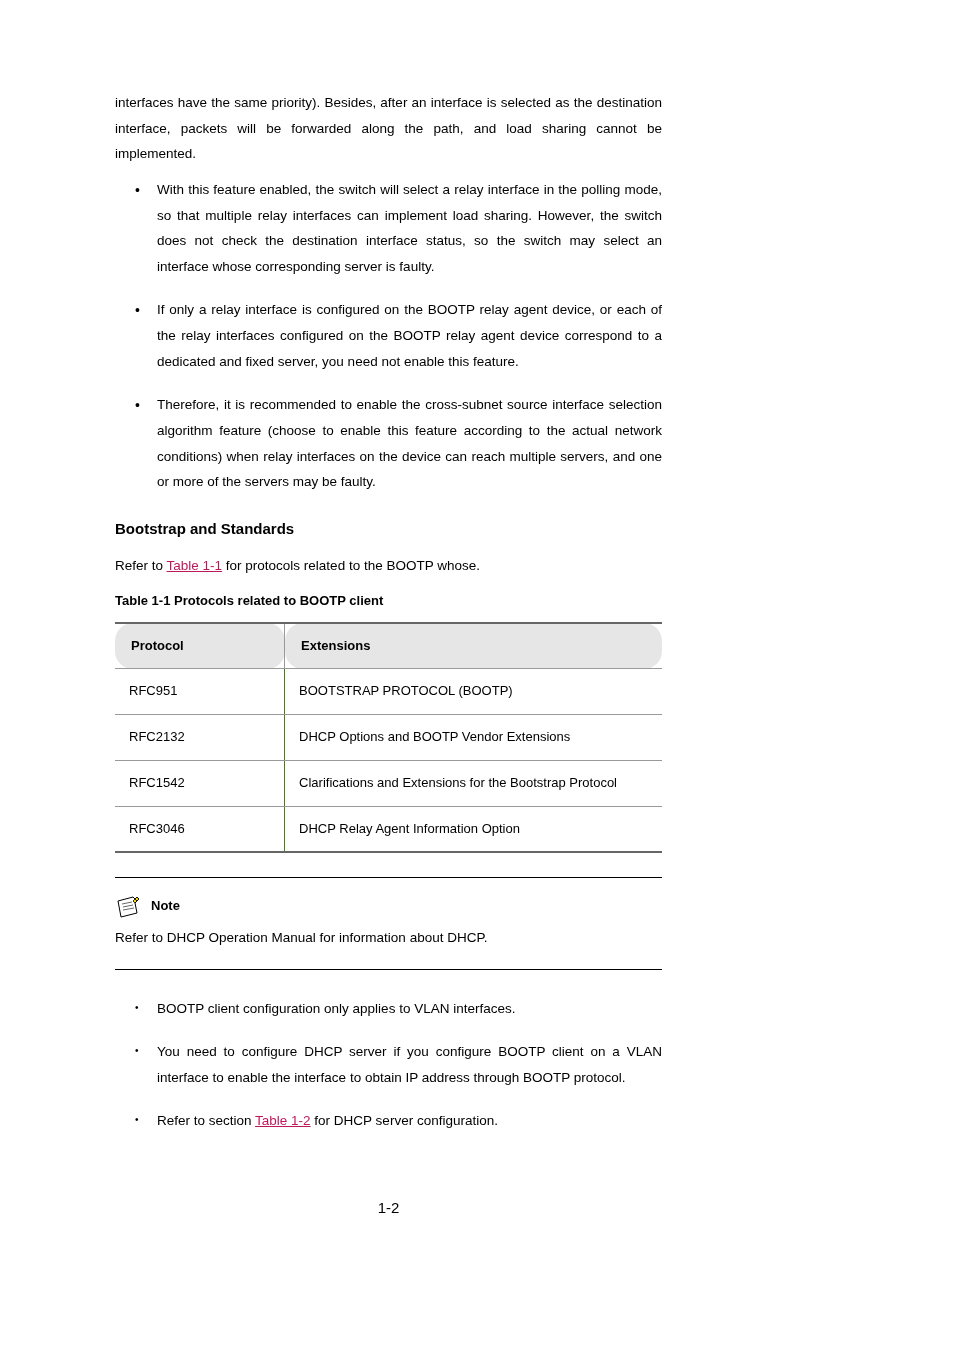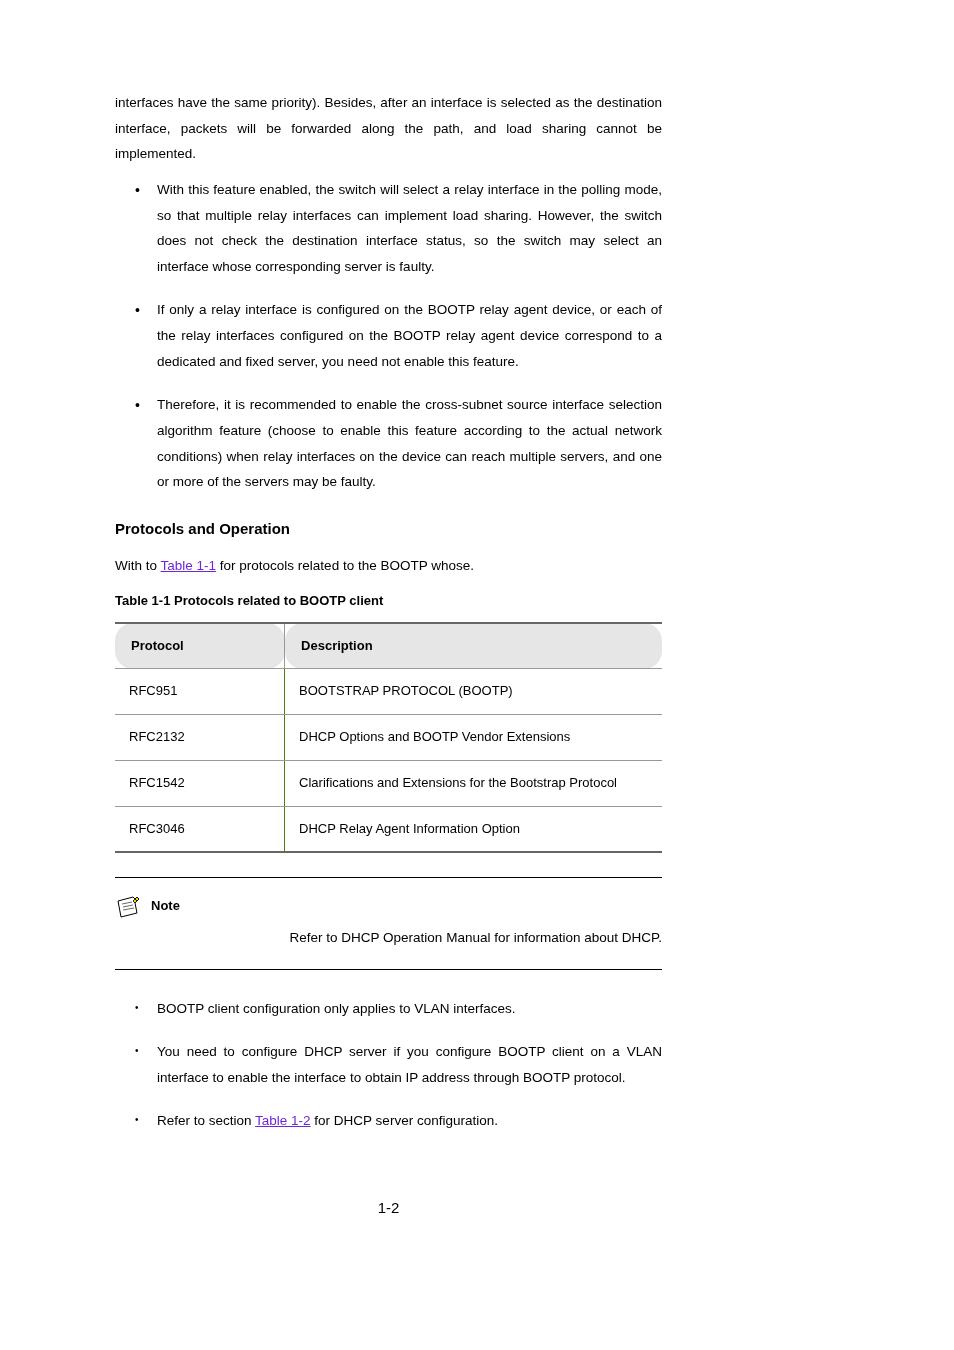--- a/index.html
+++ b/index.html
@@ -32,21 +32,21 @@
     content: "•";
     position: absolute;
     left: 20px;
     top: 0;
     font-size: 14px;
   }
   ul.bullets.small > li::before { font-size: 10px; top: 2px; }
   h1.sec { font-size: 19px; font-weight: bold; margin: 30px 0 14px 0; }
   h2.sub { font-size: 15px; font-weight: bold; margin: 20px 0 10px 0; }
   p.para { margin: 0 0 10px 0; text-align: justify; }
-  a.link { color: #6d28d9; }
+  a.link { color: #be185d; }
   table.info {
     width: 100%;
     border-collapse: collapse;
     margin: 8px 0 24px 0;
     font-size: 13px;
   }
   table.info th {
     background: #e6e6e6;
     font-weight: bold;
     text-align: left;
@@ -60,21 +60,20 @@
     padding: 10px 14px;
     border-bottom: 1px solid #999;
   }
   table.info td + td { border-left: 1px solid #4d7c0f; }
   table.info tr:last-child td { border-bottom: 2px solid #666; }
   .note-block {
     border-top: 1px solid #000;
     border-bottom: 1px solid #000;
     padding: 16px 0 18px 0;
     margin: 18px 0 26px 0;
-    text-align: right;
   }
   .note-head {
     display: flex;
     align-items: center;
     gap: 6px;
     margin-bottom: 6px;
   }
   .note-head .label { font-weight: bold; font-size: 13px; }
   .note-text { font-size: 13.5px; }
   .footer {
@@ -93,35 +92,35 @@
 
   <p class="para">interfaces have the same priority). Besides, after an interface is selected as the destination interface, packets will be forwarded along the path, and load sharing cannot be implemented.</p>
 
   <ul class="bullets">
     <li>With this feature enabled, the switch will select a relay interface in the polling mode, so that multiple relay interfaces can implement load sharing. However, the switch does not check the destination interface status, so the switch may select an interface whose corresponding server is faulty.</li>
     <li>If only a relay interface is configured on the BOOTP relay agent device, or each of the relay interfaces configured on the BOOTP relay agent device correspond to a dedicated and fixed server, you need not enable this feature.</li>
     <li>Therefore, it is recommended to enable the cross-subnet source interface selection algorithm feature (choose to enable this feature according to the actual network conditions) when relay interfaces on the device can reach multiple servers, and one or more of the servers may be faulty.</li>
   </ul>
 
 
-  <h2 class="sub">Protocols and Operation</h2>
+  <h2 class="sub">Bootstrap and Standards</h2>
 
   <p class="para">
-    <span>With to </span><a href="#" class="link">Table 1-1</a><span> for protocols related to the BOOTP whose.</span>
+    <span>Refer to </span><a href="#" class="link">Table 1-1</a><span> for protocols related to the BOOTP whose.</span>
   </p>
 
   <div class="tbl-caption">
     <span class="kw">Table 1-1 Protocols related to BOOTP client</span>
   </div>
 
   <table class="info">
     <thead>
       <tr>
         <th style="width:31%;">Protocol</th>
-        <th>Description</th>
+        <th>Extensions</th>
       </tr>
     </thead>
     <tbody>
       <tr>
         <td>RFC951</td>
         <td>BOOTSTRAP PROTOCOL (BOOTP)</td>
       </tr>
       <tr>
         <td>RFC2132</td>
         <td>DHCP Options and BOOTP Vendor Extensions</td>

